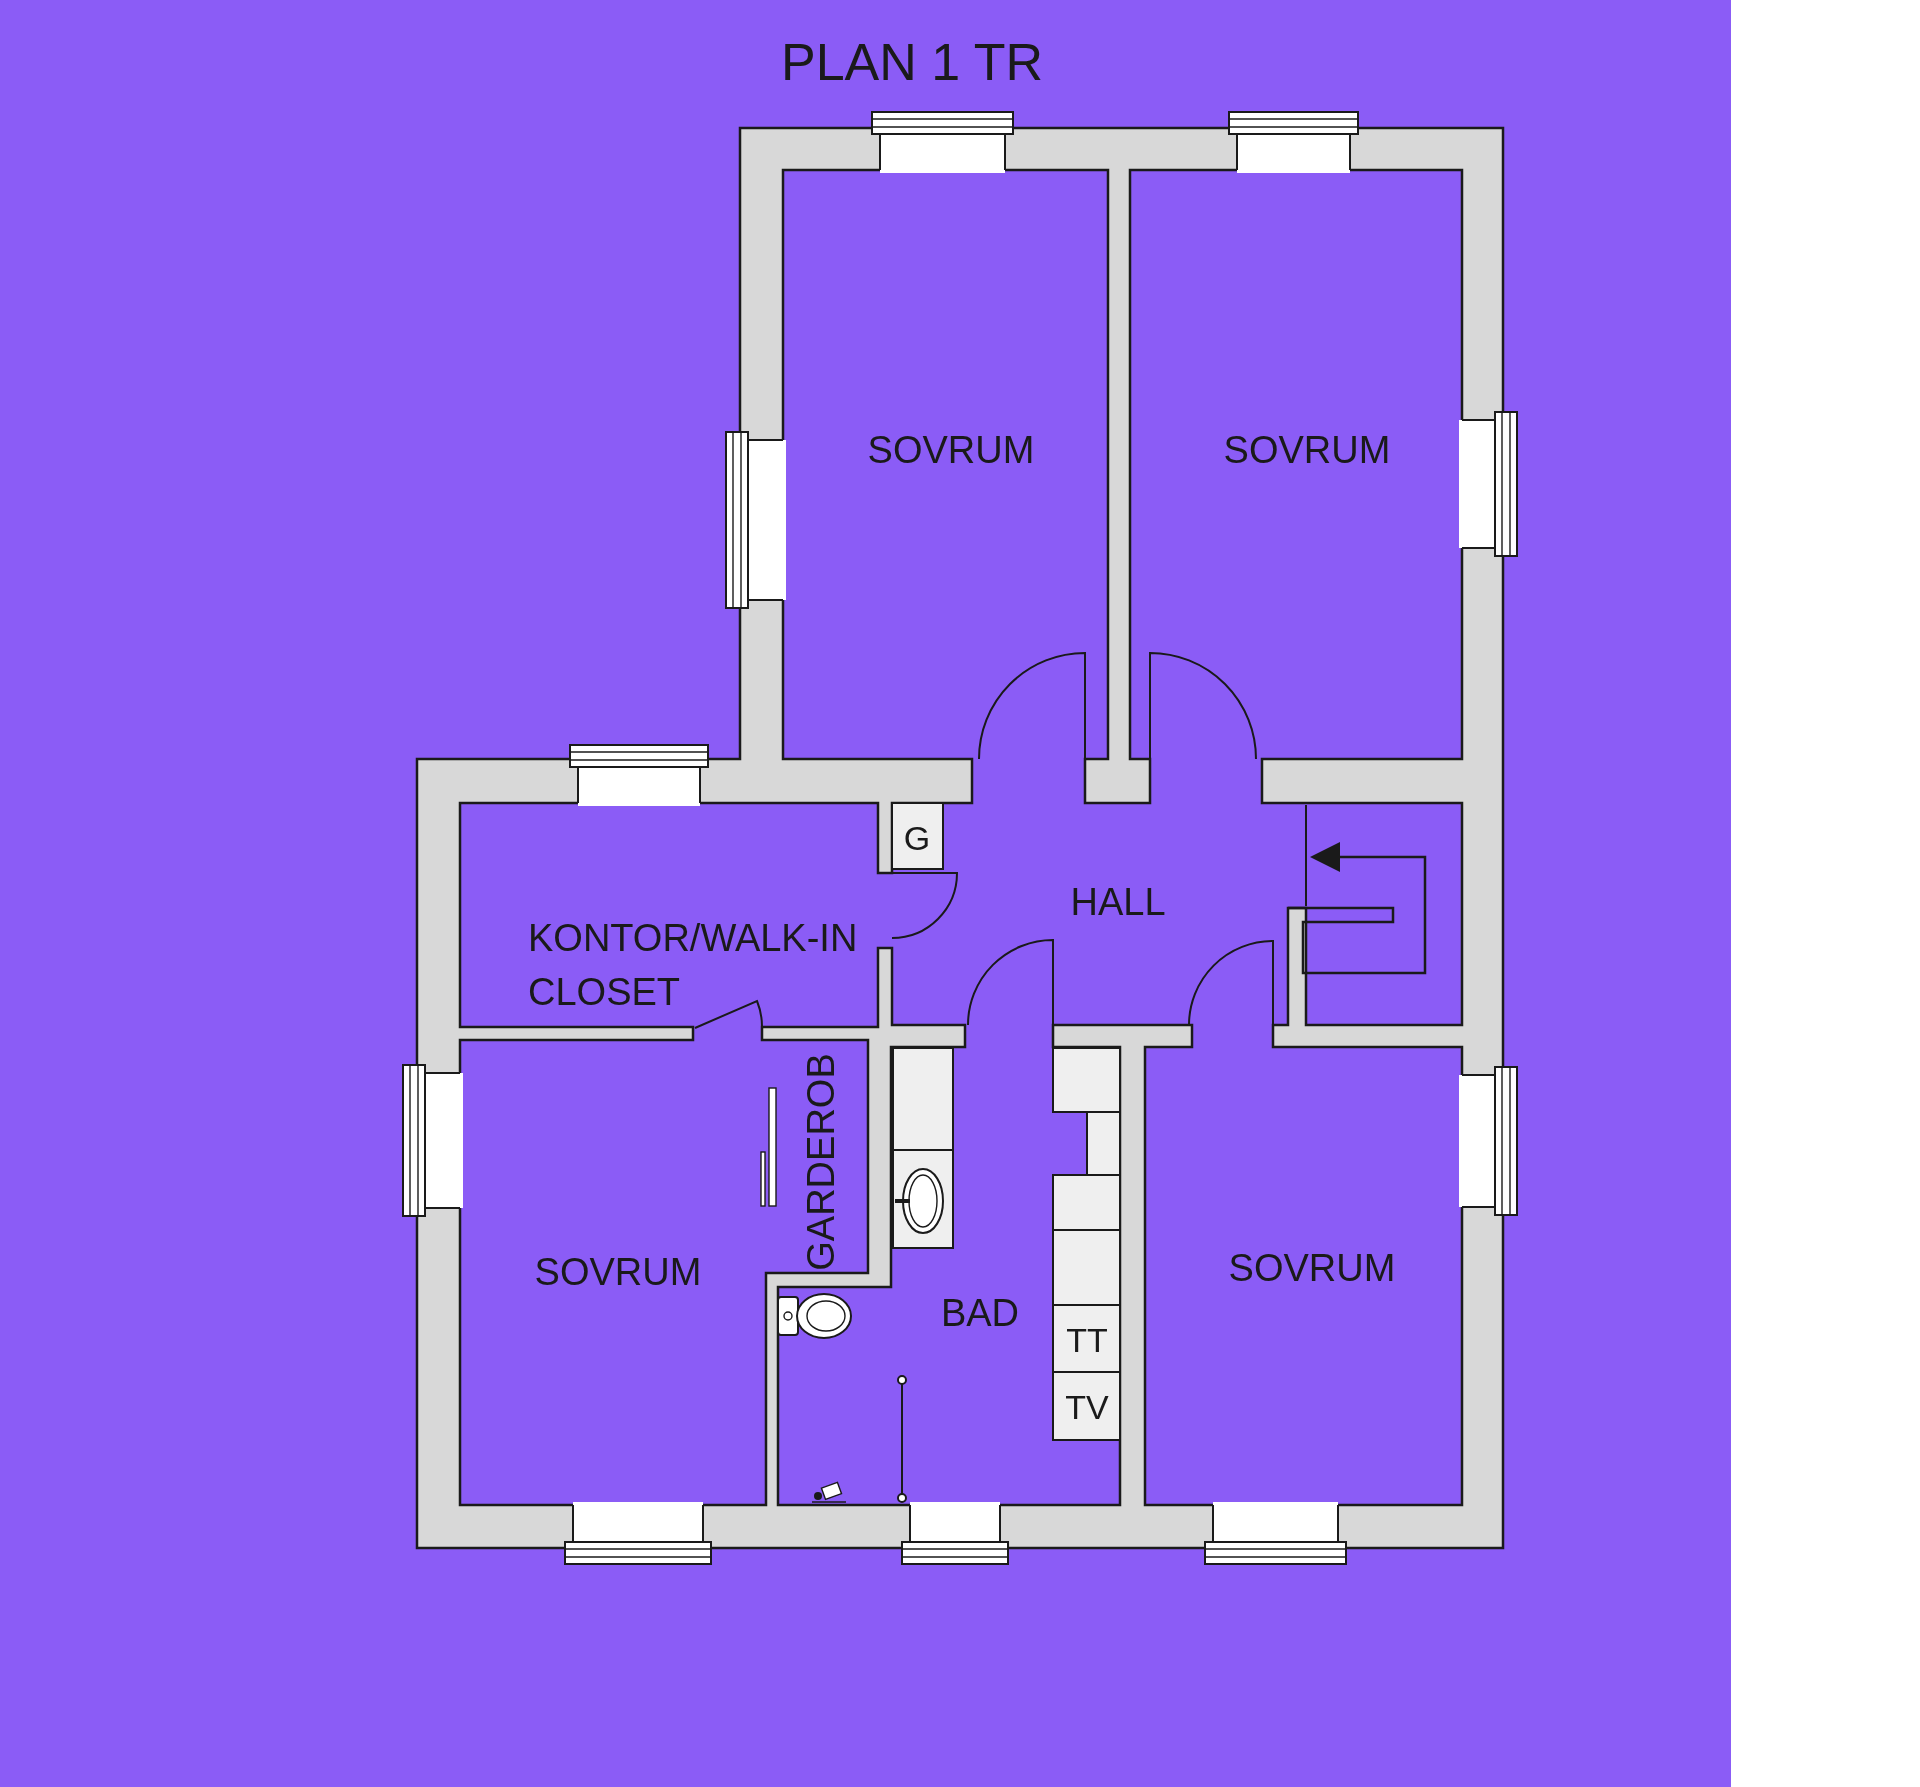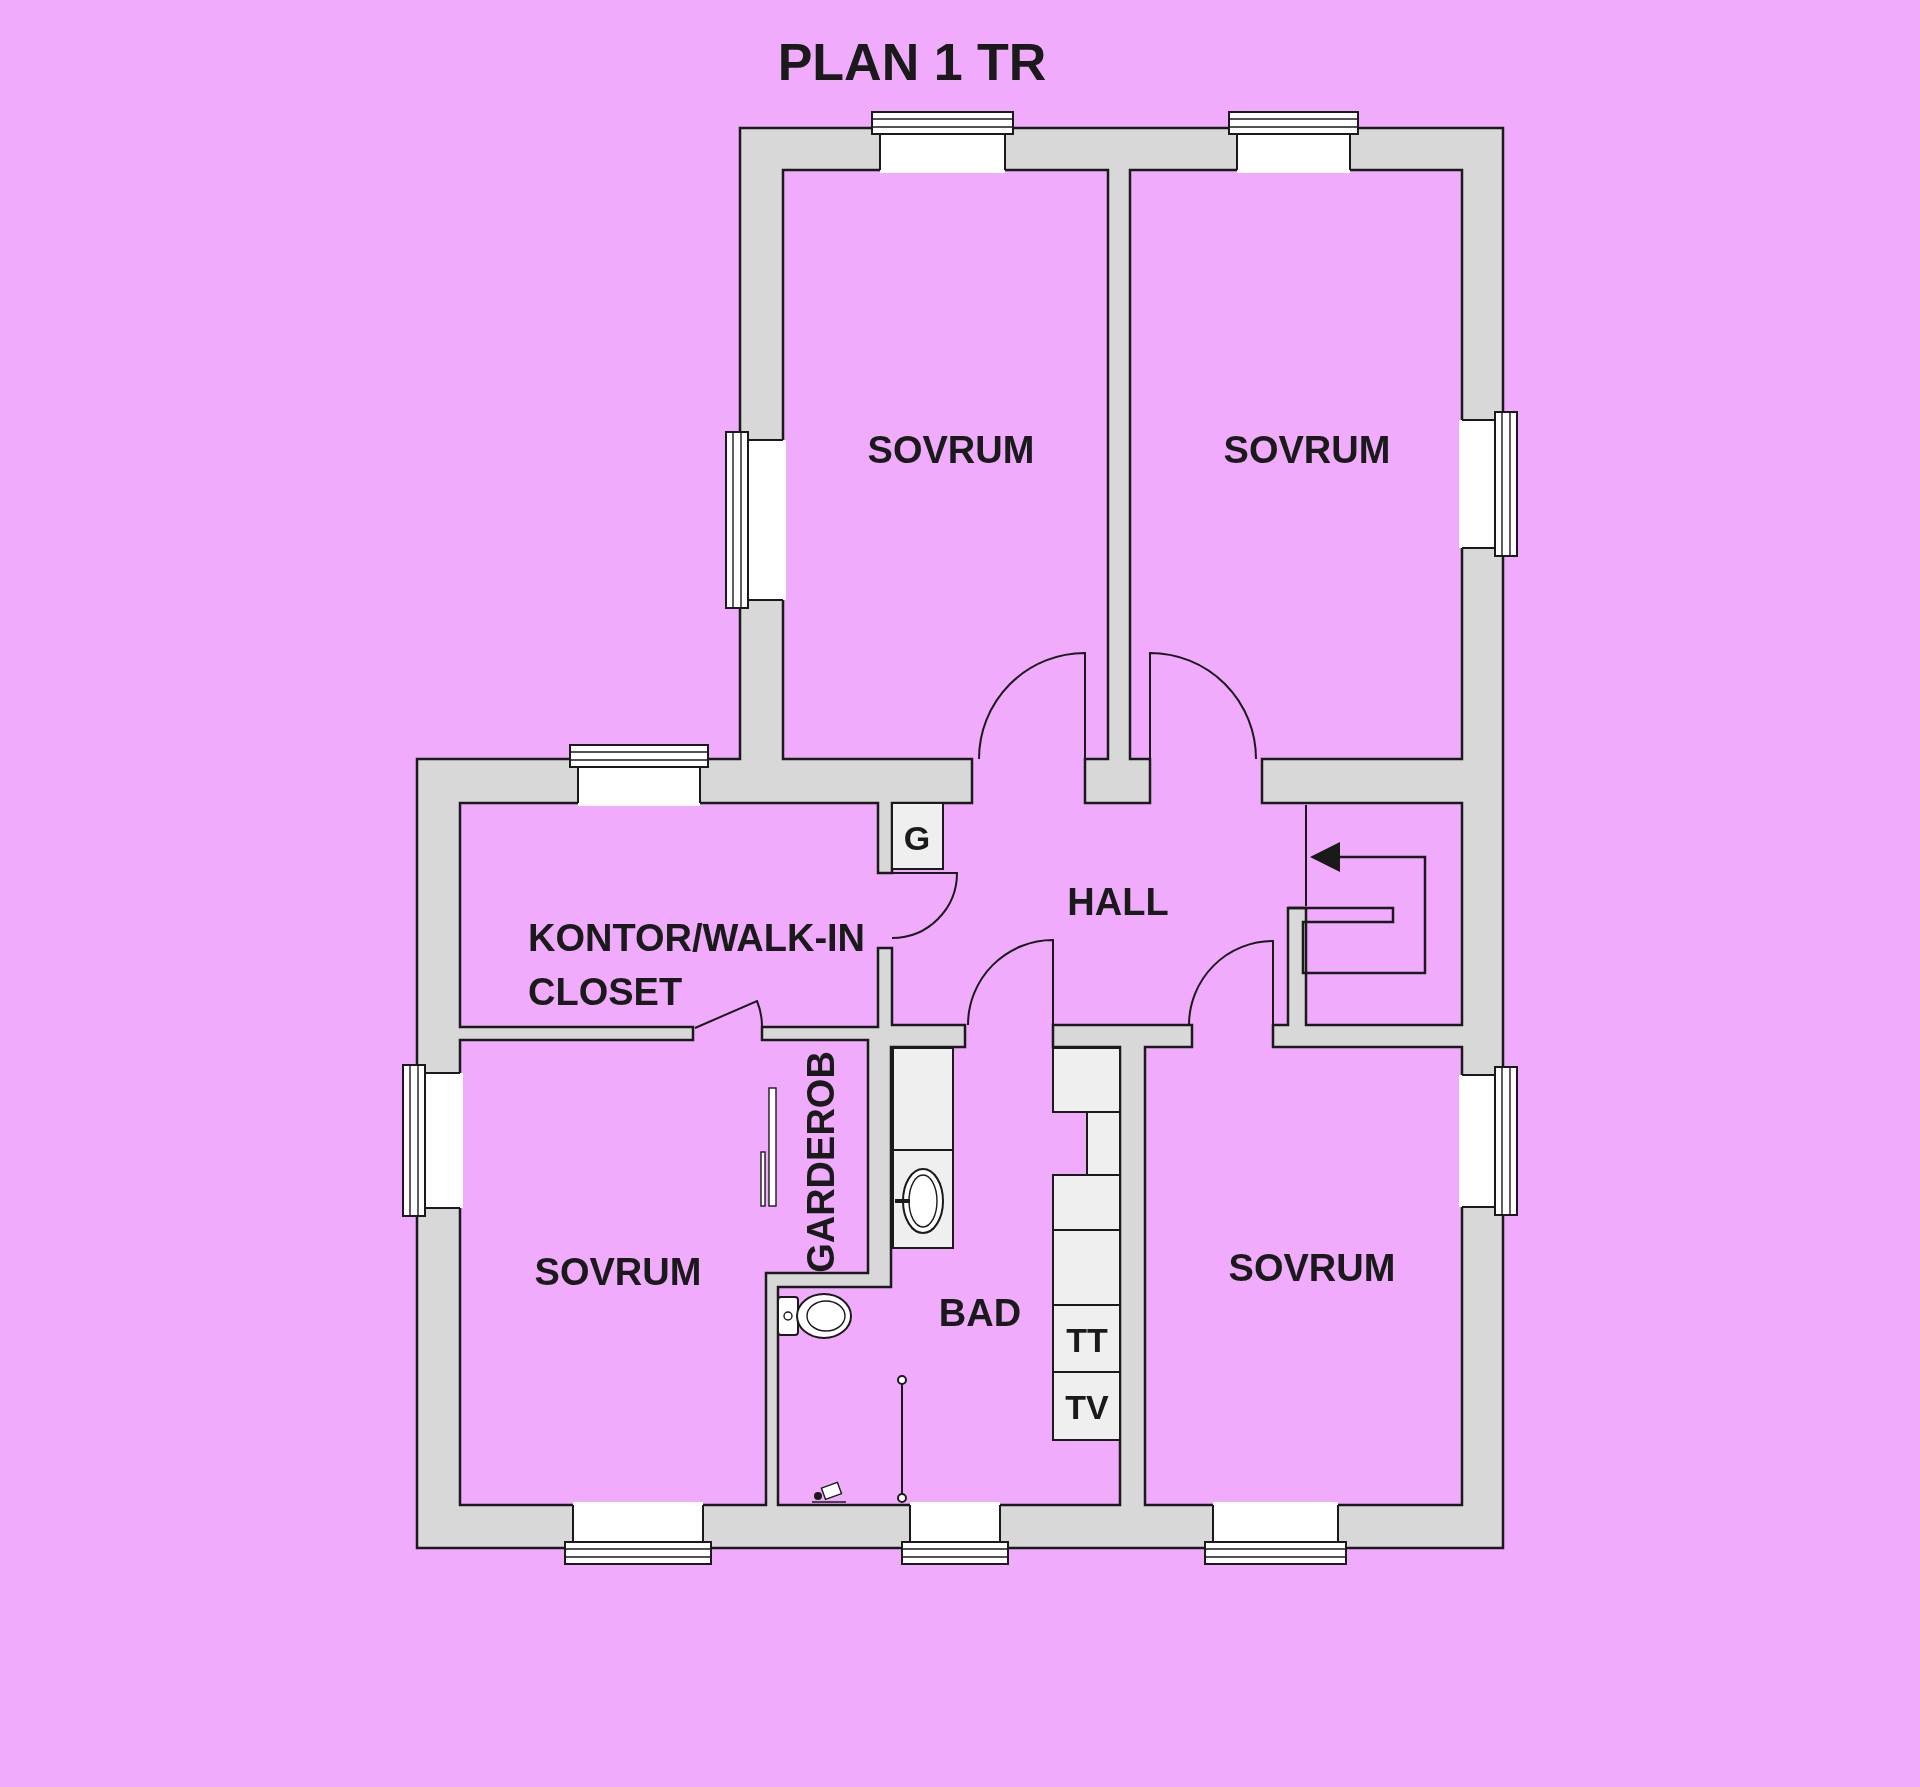--- a/index.html
+++ b/index.html
@@ -1,17 +1,17 @@
 <!DOCTYPE html>
 <html><head>
 <meta charset="utf-8">
 <style>
   html,body{margin:0;padding:0;background:#ffffff;}
-  .canvas{position:relative;width:1920px;height:1787px;background:#f0abfc;
-          font-family:"Liberation Sans", sans-serif;overflow:hidden;font-weight:bold;}
+  .canvas{position:relative;width:1731px;height:1787px;background:#8b5cf6;
+          font-family:"Liberation Sans", sans-serif;overflow:hidden;}
   svg{position:absolute;left:0;top:0;}
   .wall{fill:#d8d8d8;stroke:#1a1a1a;stroke-width:2.5;stroke-linejoin:miter;}
   .gap{fill:#ffffff;stroke:none;}
   .sash{fill:#ffffff;stroke:#1a1a1a;stroke-width:2;}
   .sline{stroke:#1a1a1a;stroke-width:1.4;fill:none;}
   .jamb{stroke:#1a1a1a;stroke-width:2;fill:none;}
   .door{stroke:#1a1a1a;stroke-width:2;fill:none;}
   .litebox{fill:#efefef;stroke:#1a1a1a;stroke-width:2;}
   .fixture{fill:#ffffff;stroke:#1a1a1a;stroke-width:2;}
   .thinfix{fill:#ffffff;stroke:#1a1a1a;stroke-width:1.4;}

